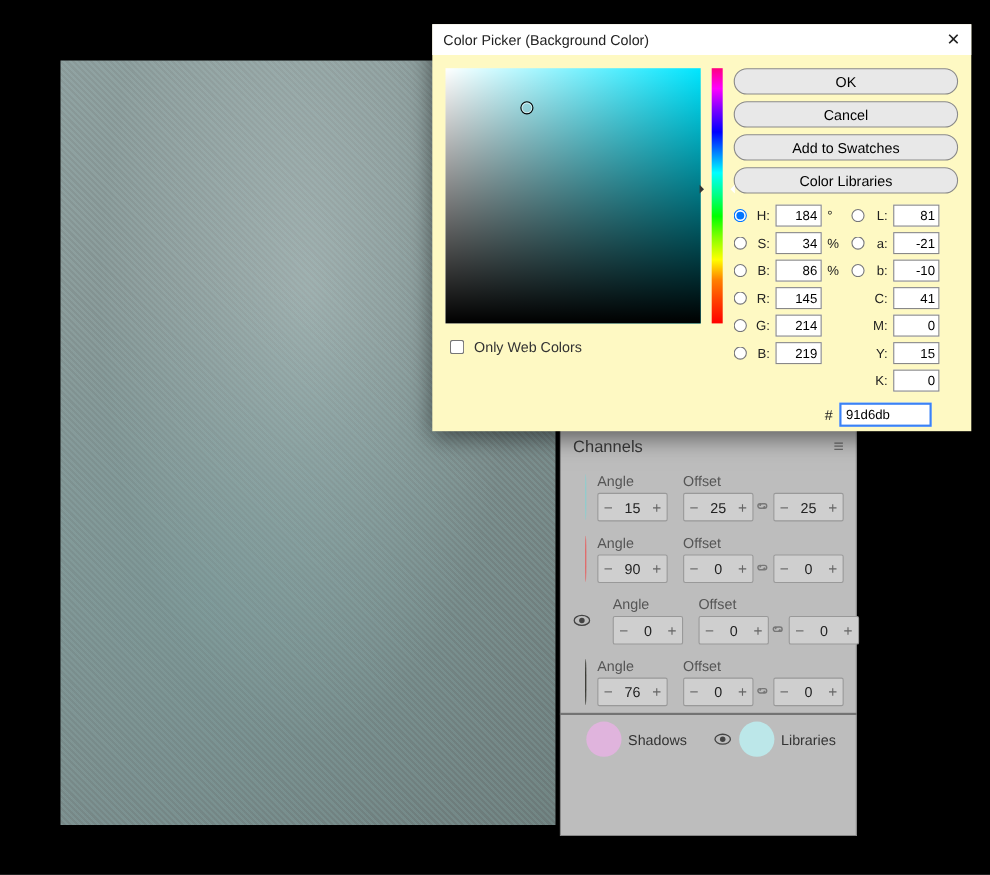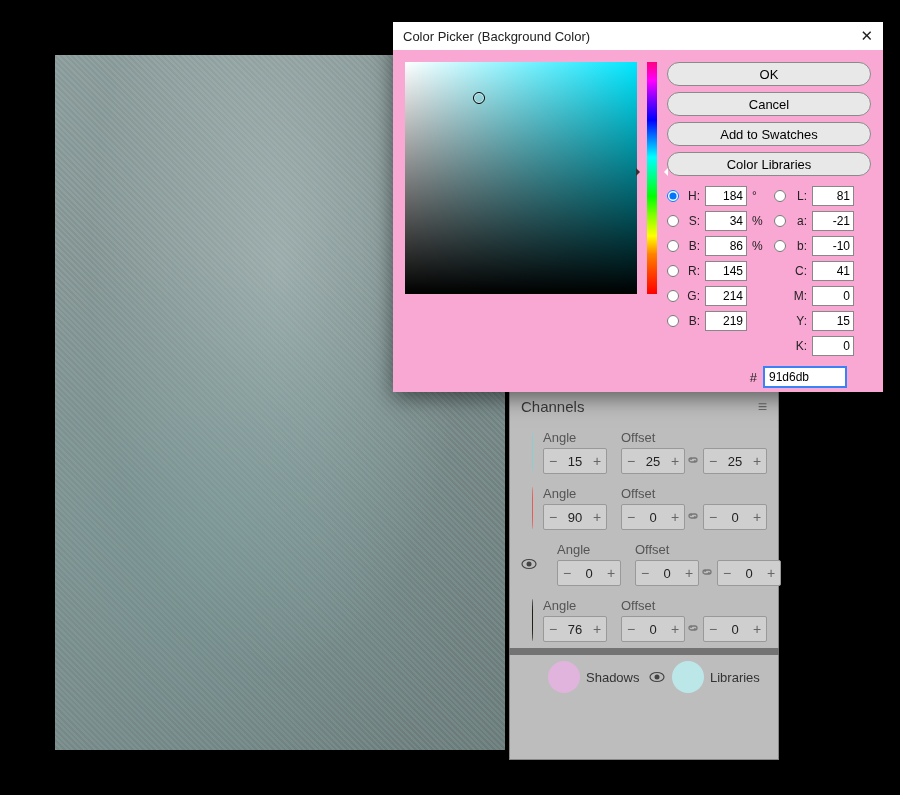--- a/index.html
+++ b/index.html
@@ -15,27 +15,27 @@
 .vis{width:18px;height:14px;display:flex;align-items:center;justify-content:center;color:#444}
 .swatch{width:42px;height:42px;border-radius:50%}
 .ch-ctrls{display:flex;gap:14px}
 .ctrl-col{display:flex;flex-direction:column;gap:3px}
 .ctrl-lbl{font-size:13px;color:#555}
 .stepper{display:flex;align-items:center;background:#cfcfcf;border:1px solid #999;border-radius:2px;height:24px}
 .stepper button{width:18px;height:24px;border:none;background:transparent;color:#666;font-size:14px;cursor:pointer;padding:0}
 .stepper span{min-width:26px;text-align:center;font-size:13px}
 .link{width:14px;height:14px;color:#777;align-self:center}
 .offset-grp{display:flex;align-items:center;gap:2px}
-.ch-bottom{display:flex;padding:6px 15px;gap:8px;border-top:7px solid #737373}
+.ch-bottom{display:flex;padding:6px 0;gap:8px;border-top:2px solid #737373}
 .ch-bottom .half{flex:1;display:flex;align-items:center;gap:6px}
 .ch-bottom .sw{width:32px;height:32px;border-radius:50%}
 .ch-bottom .txt{font-size:13px;color:#333}
 
 
-.picker{position:absolute;left:393px;top:22px;width:490px;height:370px;background:#f9a8d4;box-shadow:0 6px 20px rgba(0,0,0,.5);display:flex;flex-direction:column}
+.picker{position:absolute;left:393px;top:22px;width:490px;height:370px;background:#fef9c3;box-shadow:0 6px 20px rgba(0,0,0,.5);display:flex;flex-direction:column}
 .picker-title{background:#fff;padding:5px 10px;display:flex;justify-content:space-between;align-items:center;font-size:13px}
 .picker-close{font-size:15px;cursor:pointer}
 .picker-body{flex:1;display:flex;padding:12px;gap:10px}
 .sv-area{width:232px;display:flex;flex-direction:column;gap:12px}
 .sv{width:232px;height:232px;position:relative;background:linear-gradient(to top,#000,transparent),linear-gradient(to right,#fff,#00e6ff)}
 .sv-cursor{position:absolute;width:10px;height:10px;border:1px solid #000;border-radius:50%;left:68px;top:30px;box-shadow:0 0 0 1px rgba(255,255,255,.6) inset}
 .webonly{display:flex;align-items:center;gap:6px;font-size:13px;color:#333}
 .webonly input{width:13px;height:13px}
 .hue{width:18px;height:232px;background:linear-gradient(to bottom,#ff0080 0%,#ff00ff 8%,#8000ff 16%,#0000ff 25%,#0080ff 33%,#00ffff 41%,#00ff80 50%,#00ff00 58%,#80ff00 66%,#ffff00 75%,#ff8000 83%,#ff4000 91%,#ff0000 100%);position:relative}
 .hue-cursor{position:absolute;left:-5px;right:-5px;top:110px;height:0}
@@ -227,20 +227,24 @@
 <div class="picker">
   <div class="picker-title">
     <span>Color Picker (Background Color)</span>
     <span class="picker-close">✕</span>
   </div>
   <div class="picker-body">
     <div class="sv-area">
       <div class="sv">
         <div class="sv-cursor"></div>
       </div>
+      <label class="webonly">
+        <input type="checkbox" style="">
+        <span>Only Web Colors</span>
+      </label>
     </div>
     <div class="hue">
       <div class="hue-cursor"></div>
     </div>
     <div class="right">
       <button class="btn">OK</button>
       <button class="btn">Cancel</button>
       <button class="btn">Add to Swatches</button>
       <button class="btn">Color Libraries</button>
       <div class="vals">

